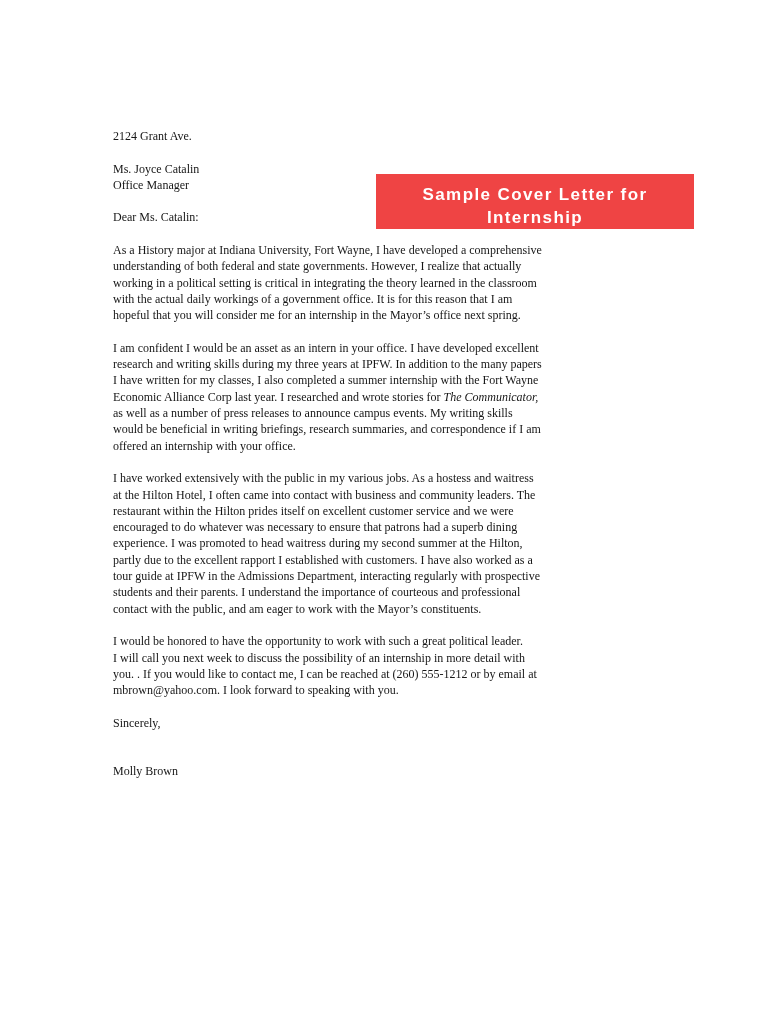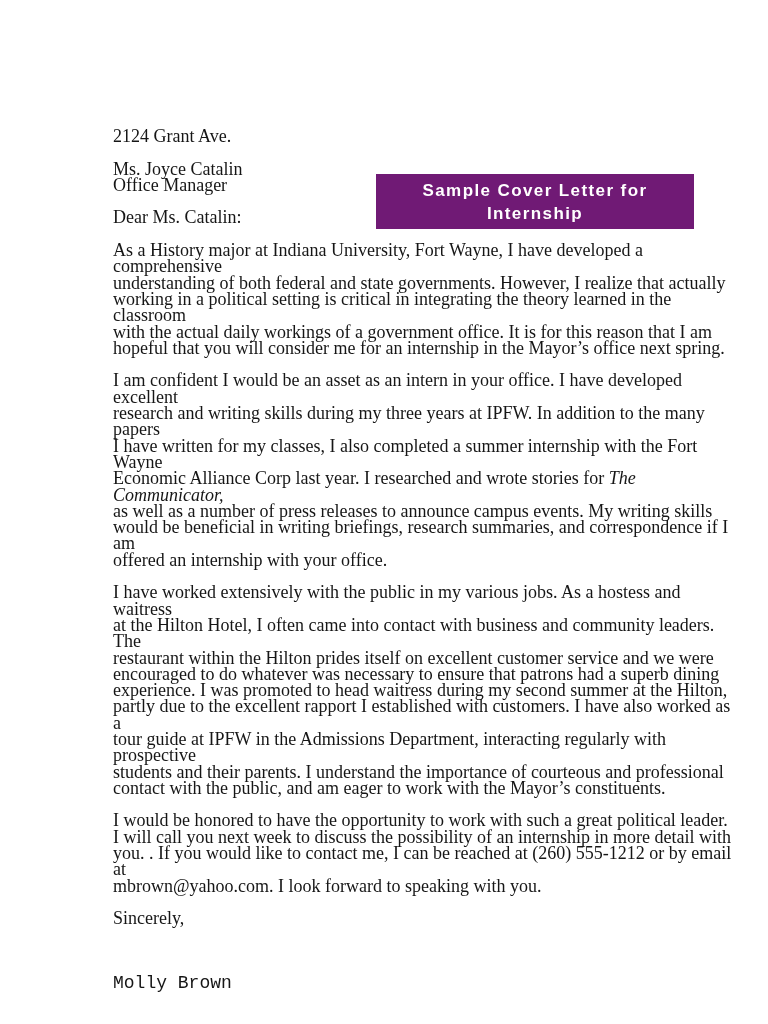--- a/index.html
+++ b/index.html
@@ -14,28 +14,28 @@
   .page {
     position: absolute;
     inset: 0;
     background: #ffffff;
   }
   .letter {
     position: absolute;
     left: 113px;
     top: 128px;
     width: 622px;
-    font-size: 18px;
+    font-size: 12px;
     line-height: 16.3px;
   }
   .block { margin-bottom: 16.3px; }
   .para { white-space: pre-line; margin-top: 12px; }
   .addr div { white-space: pre; }
   .italic { font-style: italic; }
-  .signature { margin-top: 48px; font-family: Liberation Mono, monospace; }
+  .signature { margin-top: 32px; }
   .banner {
     position: absolute;
     left: 376px;
     top: 174px;
     width: 318px;
     height: 55px;
     background: #000000;
     color: #ffffff;
     display: flex;
     align-items: center;
@@ -48,21 +48,21 @@
     letter-spacing: 1.4px;
     z-index: 2;
   }
   .banner span { white-space: pre-line; }
 </style>
 </head>
 <body style="background: rgb(255, 255, 255); color: rgb(22, 22, 22);">
 
 <div class="page">
 
-  <div class="banner" style="background: #701a75; color: rgb(255, 255, 255);">
+  <div class="banner" style="background: #ef4444; color: rgb(255, 255, 255); align-items: flex-end;">
       <span>Sample Cover Letter for
 Internship</span>
     </div>
 
   <div class="letter">
 
     <div class="block addr">
       <div>2124 Grant Ave.</div>
     </div>
 

